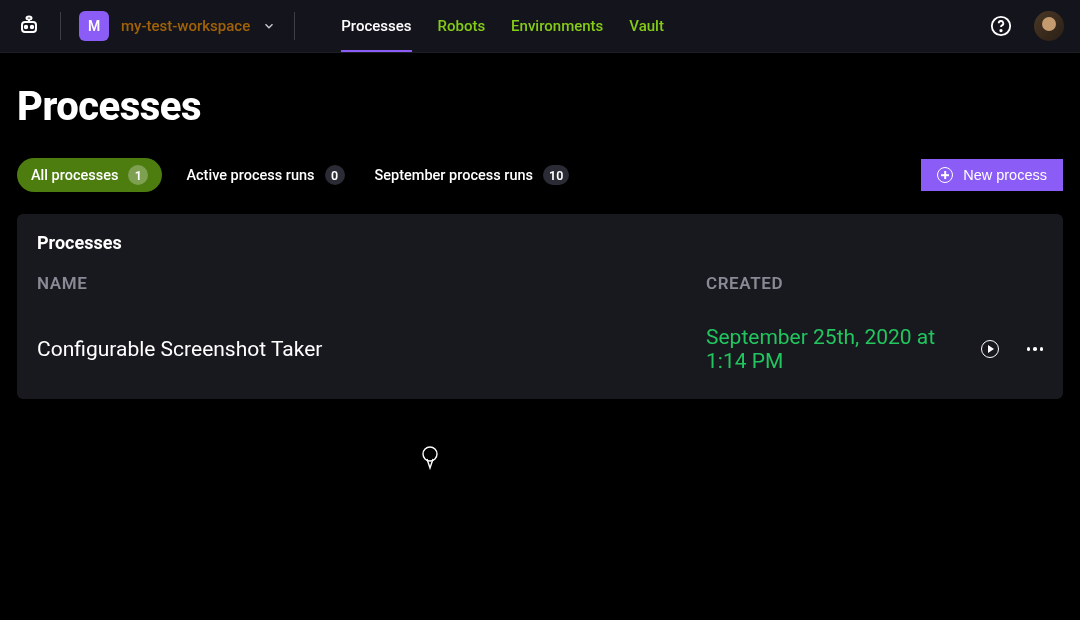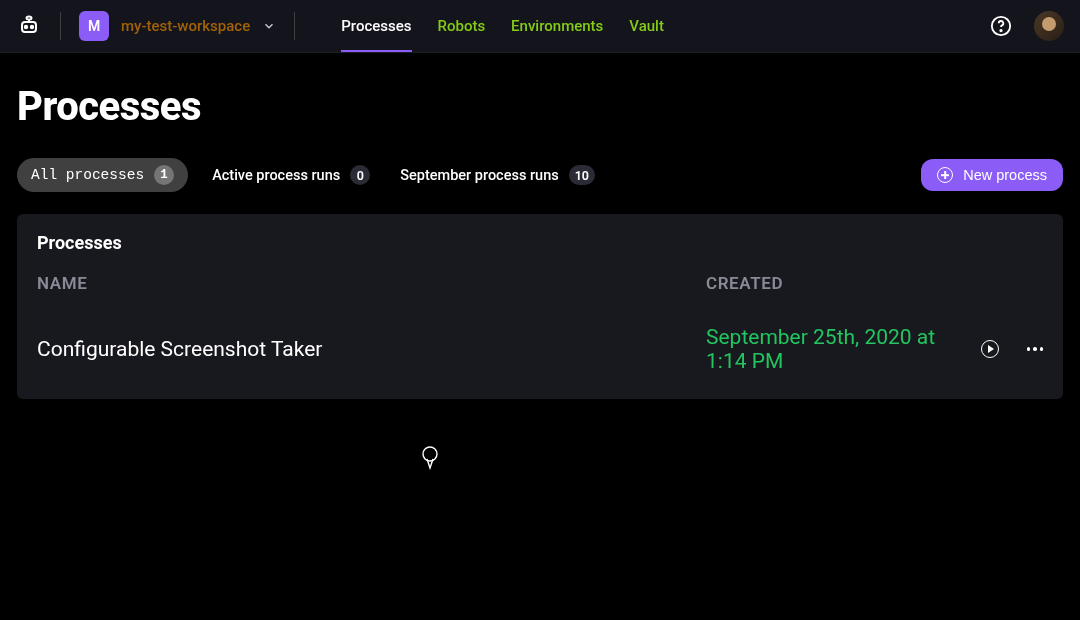--- a/index.html
+++ b/index.html
@@ -133,23 +133,22 @@
       display: inline-flex;
       align-items: center;
       gap: 10px;
       padding: 7px 14px;
       border-radius: 999px;
       font-size: 14.5px;
       font-weight: 500;
       cursor: pointer;
     }
     .pill.active {
-      background: #404040;
-      color: #fff;
-      font-family: Liberation Mono, monospace;
+      background: #4d7c0f;
+      color: #fff;
     }
     .pill .count {
       background: rgba(255,255,255,0.28);
       color: #fff;
       border-radius: 999px;
       min-width: 20px;
       height: 20px;
       display: inline-flex;
       align-items: center;
       justify-content: center;
@@ -167,21 +166,21 @@
     }
     .new-btn {
       margin-left: auto;
       display: inline-flex;
       align-items: center;
       gap: 10px;
       background: #8b5cf6;
       color: #fff;
       border: none;
       padding: 8px 16px;
-      border-radius: 12px;
+      border-radius: 0;
       font-size: 14.5px;
       font-weight: 500;
       cursor: pointer;
     }
     .plus-icon {
       width: 16px;
       height: 16px;
       border: 1.6px solid #fff;
       border-radius: 50%;
       position: relative;

